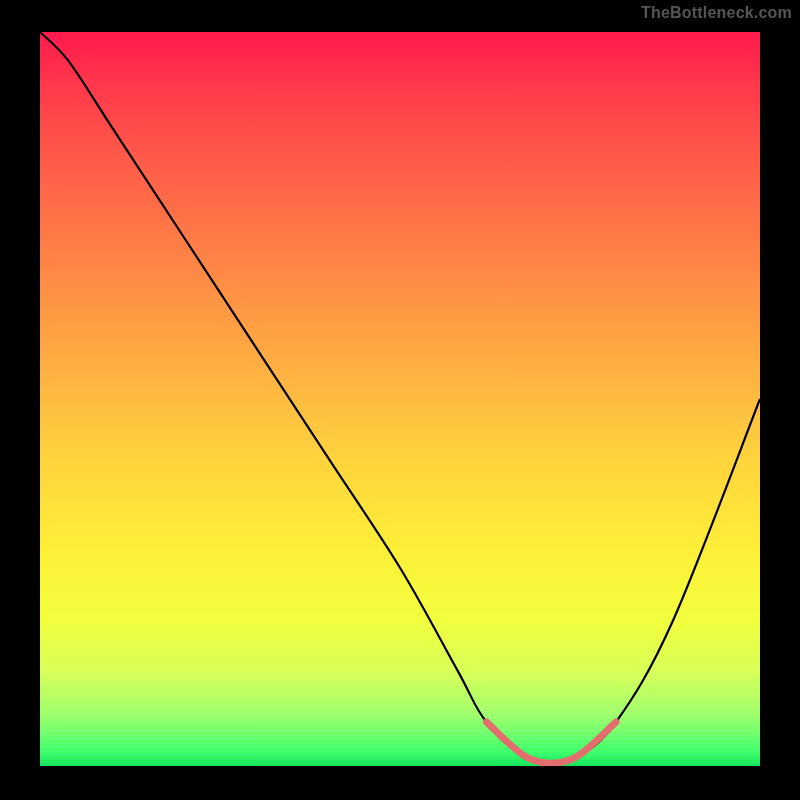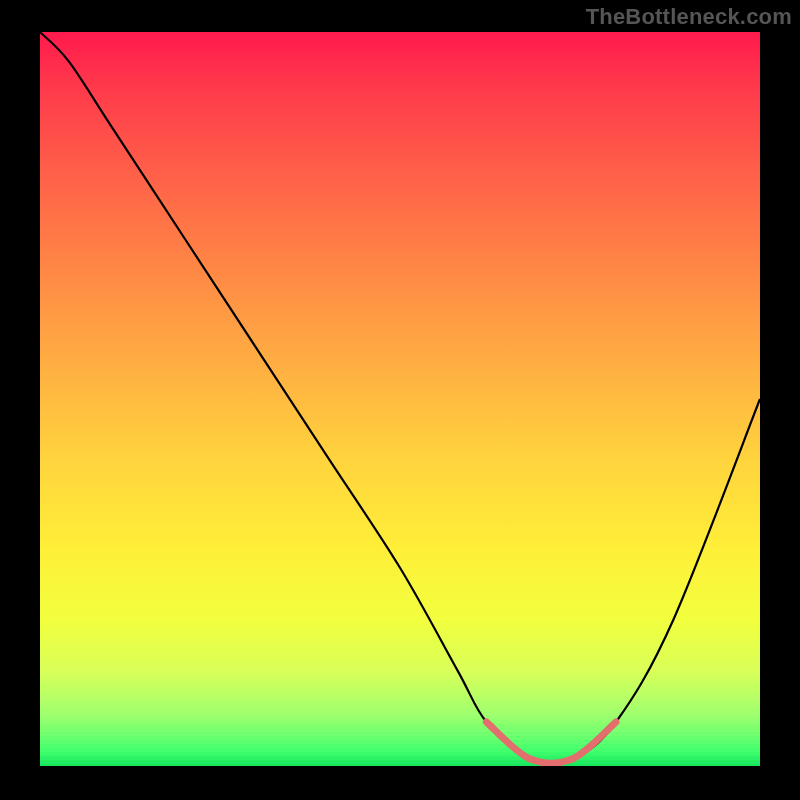--- a/index.html
+++ b/index.html
@@ -14,21 +14,21 @@
     position: relative;
     width: 800px;
     height: 800px;
     background: #000;
   }
   .watermark {
     position: absolute;
     top: 4px;
     right: 8px;
     color: #555;
-    font-size: 22px;
+    font-size: 16px;
     font-weight: 600;
     letter-spacing: 0.2px;
     z-index: 5;
   }
   .plot {
     position: absolute;
     left: 40px;
     top: 32px;
     width: 720px;
     height: 734px;

